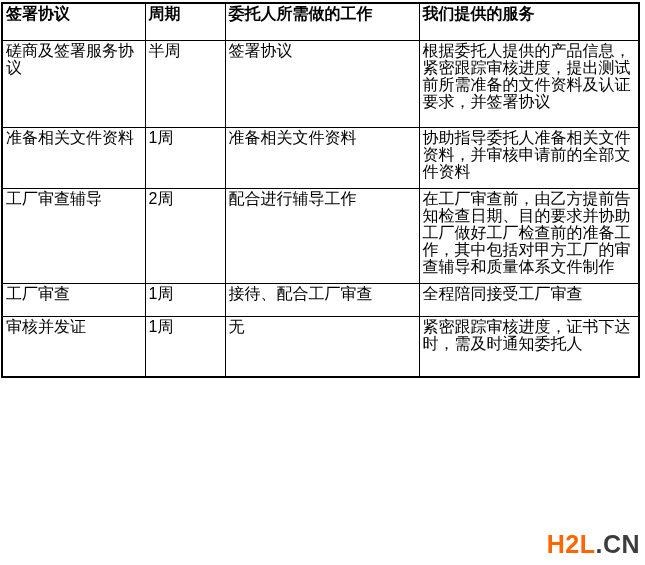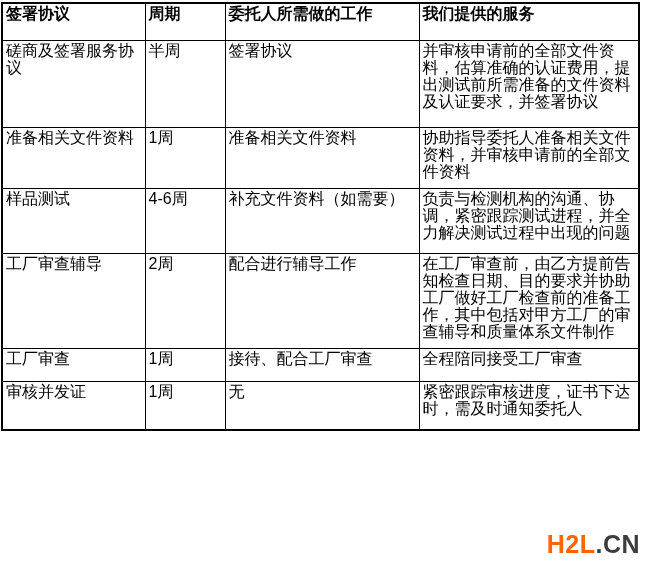--- a/index.html
+++ b/index.html
@@ -45,21 +45,21 @@
   }
   
   tr.r-head { height: 37px; }
   tr.r-0 { height: 87px; }
   tr.r-1 { height: 61px; padding-left: 32px; }
   tr.r-2 { height: 50px; }
   tr.r-3 { height: 83px; }
   tr.r-4 { height: 65px; }
   tr.r-5 { height: 95px; }
   tr.r-6 { height: 33px; }
-  tr.r-7 { height: 49px; }
+  tr.r-7 { height: 61px; }
 
   .watermark {
     position: absolute;
     right: 5px;
     bottom: 6px;
     font-family: "Liberation Sans", "DejaVu Sans", sans-serif;
     font-size: 25px;
     font-weight: bold;
     letter-spacing: 0.5px;
     white-space: nowrap;
@@ -85,33 +85,27 @@
         <th>周期</th>
         <th>委托人所需做的工作</th>
         <th>我们提供的服务</th>
       </tr>
     </thead>
     <tbody>
       <tr class="r-0">
         <td>磋商及签署服务协议</td>
         <td>半周</td>
         <td>签署协议</td>
-        <td>并审核申请前的全部文件资料，估算准确的认证费用，提出测试前所需准备的文件资料及认证要求，并签署协议</td>
+        <td>根据委托人提供的产品信息，紧密跟踪审核进度，提出测试前所需准备的文件资料及认证要求，并签署协议</td>
       </tr>
       <tr class="r-1">
         <td>准备相关文件资料</td>
         <td>1周</td>
         <td>准备相关文件资料</td>
         <td>协助指导委托人准备相关文件资料，并审核申请前的全部文件资料</td>
-      </tr>
-      <tr class="r-4">
-        <td>样品测试</td>
-        <td>4-6周</td>
-        <td>补充文件资料（如需要）</td>
-        <td>负责与检测机构的沟通、协调，紧密跟踪测试进程，并全力解决测试过程中出现的问题</td>
       </tr>
       <tr class="r-5">
         <td>工厂审查辅导</td>
         <td>2周</td>
         <td>配合进行辅导工作</td>
         <td>在工厂审查前，由乙方提前告知检查日期、目的要求并协助工厂做好工厂检查前的准备工作，其中包括对甲方工厂的审查辅导和质量体系文件制作</td>
       </tr>
       <tr class="r-6">
         <td>工厂审查</td>
         <td>1周</td>

